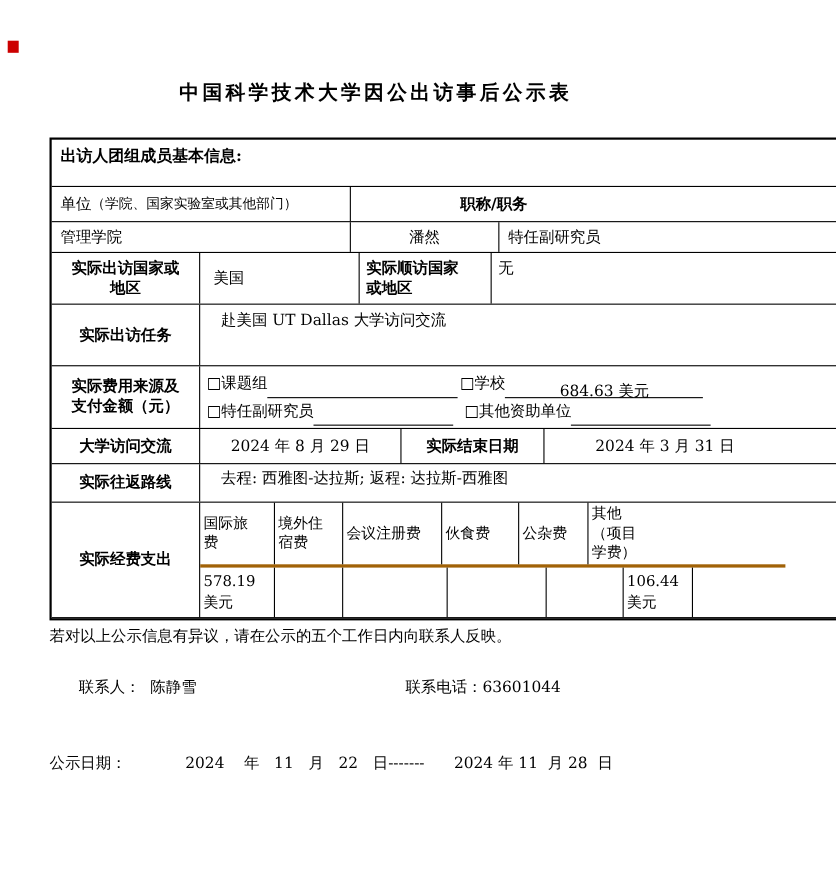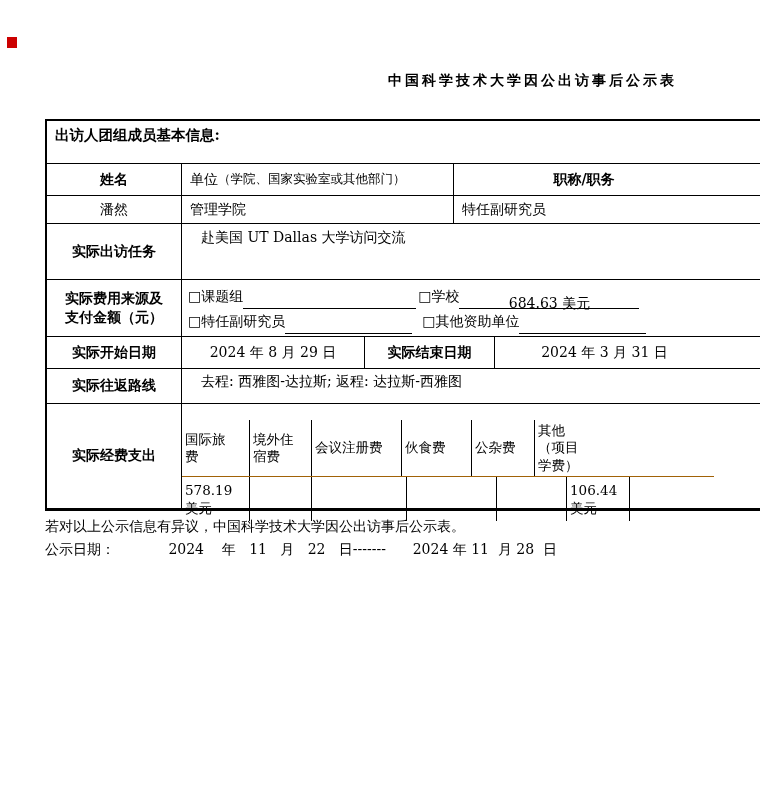--- a/index.html
+++ b/index.html
@@ -3,40 +3,40 @@
 <meta charset="utf-8">
 <style>
   * { box-sizing: border-box; margin: 0; padding: 0; }
   html, body { width: 760px; height: 794px; background: #ffffff; overflow: hidden; }
   body { position: relative; font-family: "DejaVu Serif", "Liberation Serif", serif; color: #000; }
 
   .red-marker { position: absolute; left: 7px; top: 37px; width: 10px; height: 11px; background: #cc0000; }
 
   .doc { position: absolute; left: 45px; top: 72px; width: 671px; }
 
-  .title { width: 671px; margin-left: -39px; text-align: right;
-           font-size: 14px; font-weight: bold; letter-spacing: 3px; white-space: nowrap; }
+  .title { width: 671px; margin-left: -39px; text-align: center;
+           font-size: 18px; font-weight: bold; letter-spacing: 3px; white-space: nowrap; }
 
   .tbl { margin-top: 29px; width: 717px; border: 2px solid #000; background: #fff; }
   .trow { display: flex; border-bottom: 1px solid #000; align-items: stretch; }
   .trow.last { border-bottom: 0; }
   .tc { border-right: 1px solid #000; display: flex; font-size: 14px; overflow: hidden; }
   .tc.nbr { border-right: 0; }
   .lb { font-weight: bold; align-items: center; justify-content: center; text-align: center; }
   .vcenter { align-items: center; }
   .topleft { align-items: flex-start; }
 
   .cell-pad { padding: 5px 8px; }
   .uline { display: inline-block; border-bottom: 1px solid #000; height: 18px;
            text-align: center; font-size: 14px; vertical-align: bottom; }
   .ckline { line-height: 25px; white-space: nowrap; }
 
   .subcol { display: flex; flex-direction: column; }
   .subrow { display: flex; }
-  .subrow.hdr { border-bottom: 1px solid #a16207; margin-top: 16px; }
+  .subrow.hdr { border-bottom: 3px solid #a16207; }
   .exp-h { font-size: 13.5px; line-height: 1.28; align-items: center; padding: 2px 3px; }
   .exp-v { font-size: 13.5px; line-height: 1.35; align-items: flex-start; padding: 4px 3px; }
 
   .sched { flex-direction: column; padding: 5px 8px; align-items: flex-start; }
   .sched-h { font-weight: bold; font-size: 14.5px; }
   .sched-p { font-size: 14px; line-height: 25px; text-indent: 2em; margin-top: 3px; width: 651px; }
 
   .footer { position: relative; margin-top: 4px; font-size: 14px; }
   .fline { line-height: 23px; white-space: pre-wrap; }
   .phone-part { position: absolute; left: 288px; top: 23px; }
@@ -51,34 +51,43 @@
 
   <div class="title">中国科学技术大学因公出访事后公示表</div>
 
   <div class="tbl">
 
     <div class="trow" style="height:43px">
       <div class="tc nbr topleft cell-pad" style="width:667px; font-weight:bold; font-size:14.5px">出访人团组成员基本信息:</div>
     </div>
 
     <div class="trow" style="height:32px">
-      <div class="tc lb" style="width:135px">姓名</div>
       <div class="tc vcenter" style="width:272px; padding-left:8px">
         <span style="font-weight:normal">单位</span>
           <span style="font-size:12.5px">（学院、国家实验室或其他部门）</span>
       </div>
       <div class="tc nbr lb" style="width:260px">职称/职务</div>
     </div>
 
     <div class="trow" style="height:28px">
+      <div class="tc vcenter" style="width:272px; padding-left:8px">管理学院</div>
       <div class="tc vcenter" style="width:135px; justify-content:center">潘然</div>
-      <div class="tc vcenter" style="width:272px; padding-left:8px">管理学院</div>
       <div class="tc nbr vcenter" style="width:260px; padding-left:8px">特任副研究员</div>
     </div>
 
+    <div class="trow" style="height:47px">
+      <div class="tc lb" style="width:135px">
+        <span style="width:102px">实际出访国家或地区</span>
+      </div>
+      <div class="tc vcenter" style="width:145px; padding-left:12px">美国</div>
+      <div class="tc vcenter" style="width:120px; padding-left:6px; font-weight:bold; line-height:1.3">
+        <span style="width:90px">实际顺访国家或地区</span>
+      </div>
+      <div class="tc nbr topleft" style="width:267px; padding:5px 6px">无</div>
+    </div>
 
     <div class="trow" style="height:56px">
       <div class="tc lb" style="width:135px">实际出访任务</div>
       <div class="tc nbr topleft" style="width:532px; padding:5px 6px 0 19px">赴美国 UT Dallas 大学访问交流</div>
     </div>
 
     <div class="trow" style="height:57px">
       <div class="tc lb" style="width:135px; line-height:1.35">
         <span style="width:102px">实际费用来源及支付金额（元）</span>
       </div>
@@ -86,21 +95,21 @@
         <div class="ckline">
           <span>□</span><span>课题组</span><span class="uline" style="width:173px"></span><span style="margin-left:2px">□</span><span>学校</span><span class="uline" style="width:180px">684.63 美元</span>
         </div>
         <div class="ckline">
           <span>□</span><span>特任副研究员</span><span class="uline" style="width:127px"></span><span style="margin-left:10px">□</span><span>其他资助单位</span><span class="uline" style="width:127px"></span>
         </div>
       </div>
     </div>
 
     <div class="trow" style="height:32px">
-      <div class="tc lb" style="width:135px">实际开始日期</div>
+      <div class="tc lb" style="width:135px">大学访问交流</div>
       <div class="tc vcenter" style="width:183px; justify-content:center">2024 年 8 月 29 日</div>
       <div class="tc lb" style="width:130px">实际结束日期</div>
       <div class="tc nbr vcenter" style="width:219px; justify-content:center">2024 年 3 月 31 日</div>
     </div>
 
     <div class="trow" style="height:35px">
       <div class="tc lb" style="width:135px">实际往返路线</div>
       <div class="tc nbr topleft" style="width:532px; padding:4px 6px 0 19px">去程: 西雅图-达拉斯; 返程: 达拉斯-西雅图</div>
     </div>
 
@@ -136,18 +145,24 @@
           <div class="tc exp-v" style="width:63px">106.44 美元</div>
           <div class="tc nbr exp-v" style="width:84px"></div>
         </div>
       </div>
     </div>
 
 
   </div>
 
   <div class="footer">
-    <div class="fline">若对以上公示信息有异议，中国科学技术大学因公出访事后公示表。</div>
+    <div class="fline">若对以上公示信息有异议，请在公示的五个工作日内向联系人反映。</div>
+    <div class="fline">
+      <span>联系人：</span><span class="sp8">陈静雪</span>
+      <span class="phone-part">
+        <span>联系电话：</span><span>63601044</span>
+      </span>
+    </div>
     <div class="fline">公示日期：            2024    年   11   月   22   日-------      2024 年 11  月 28  日</div>
 
   </div>
 
 </div>
 
 </body></html>

